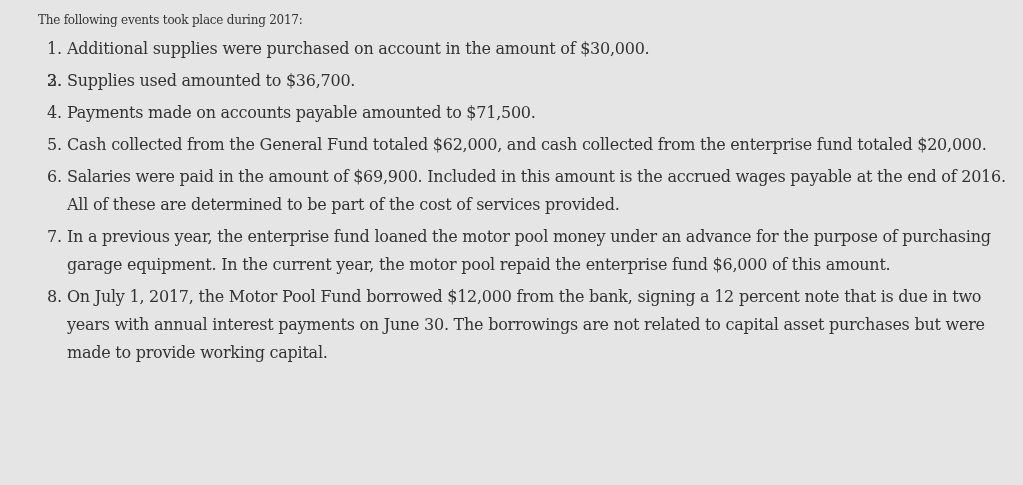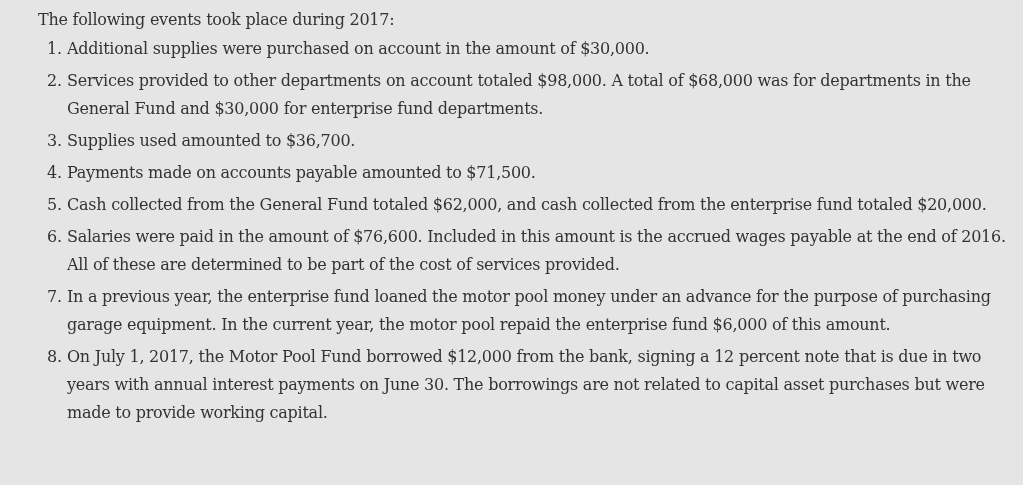--- a/index.html
+++ b/index.html
@@ -14,21 +14,21 @@
       font-family: "DejaVu Serif", "Liberation Serif", serif;
       color: #333333;
     }
     .doc {
       position: absolute;
       left: 38px;
       top: 7px;
       width: 975px;
     }
     .intro {
-      font-size: 16px;
+      font-size: 12px;
       line-height: 26px;
       margin: 0 0 2px 0;
       letter-spacing: -0.25px;
     }
     ol.events {
       list-style: none;
       margin: 0;
       padding: 0;
     }
     ol.events li {
@@ -50,37 +50,36 @@
 
 <div class="doc">
   <p class="intro">The following events took place during 2017:</p>
   <ol class="events">
     <li>
       <span class="num">1.</span>
       <span>Additional supplies were purchased on account in the amount of $30,000.</span>
     </li>
     <li>
       <span class="num">2.</span>
-      <span>Services provided to other departments on account totaled $98,000. A total of $68,000 was for departments in the General Fund and $30,000 for enterprise fund departments.</span>
     </li>
     <li>
       <span class="num">3.</span>
       <span>Supplies used amounted to $36,700.</span>
     </li>
     <li>
       <span class="num">4.</span>
       <span>Payments made on accounts payable amounted to $71,500.</span>
     </li>
     <li>
       <span class="num">5.</span>
       <span>Cash collected from the General Fund totaled $62,000, and cash collected from the enterprise fund totaled $20,000.</span>
     </li>
     <li>
       <span class="num">6.</span>
-      <span>Salaries were paid in the amount of $76,600. Included in this amount is the accrued wages payable at the end of 2016. All of these are determined to be part of the cost of services provided.</span>
+      <span>Salaries were paid in the amount of $69,900. Included in this amount is the accrued wages payable at the end of 2016. All of these are determined to be part of the cost of services provided.</span>
     </li>
     <li>
       <span class="num">7.</span>
       <span>In a previous year, the enterprise fund loaned the motor pool money under an advance for the purpose of purchasing garage equipment. In the current year, the motor pool repaid the enterprise fund $6,000 of this amount.</span>
     </li>
     <li>
       <span class="num">8.</span>
       <span>On July 1, 2017, the Motor Pool Fund borrowed $12,000 from the bank, signing a 12 percent note that is due in two years with annual interest payments on June 30. The borrowings are not related to capital asset purchases but were made to provide working capital.</span>
     </li>
   </ol>

